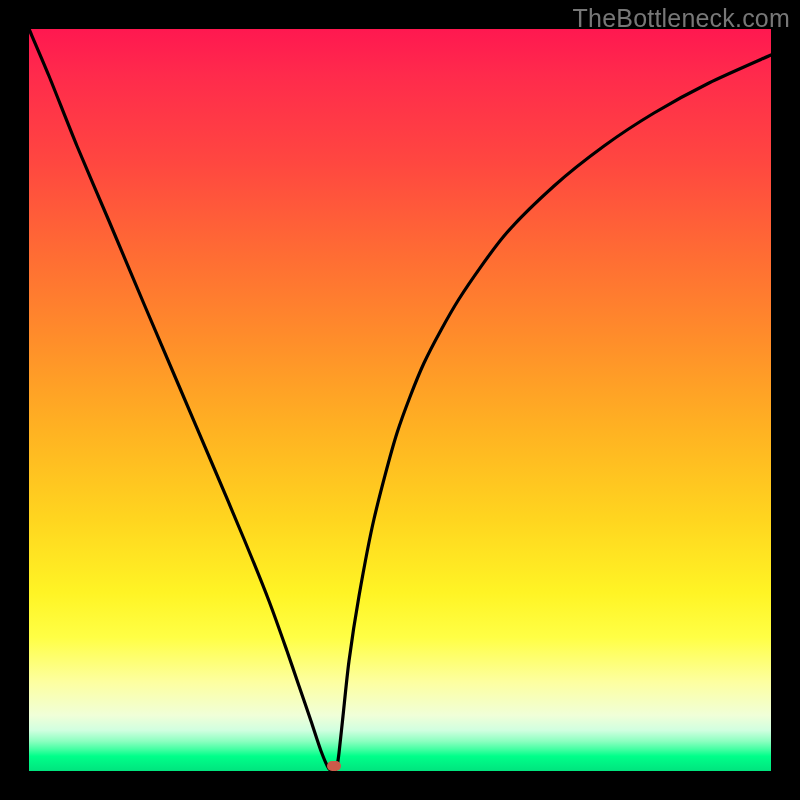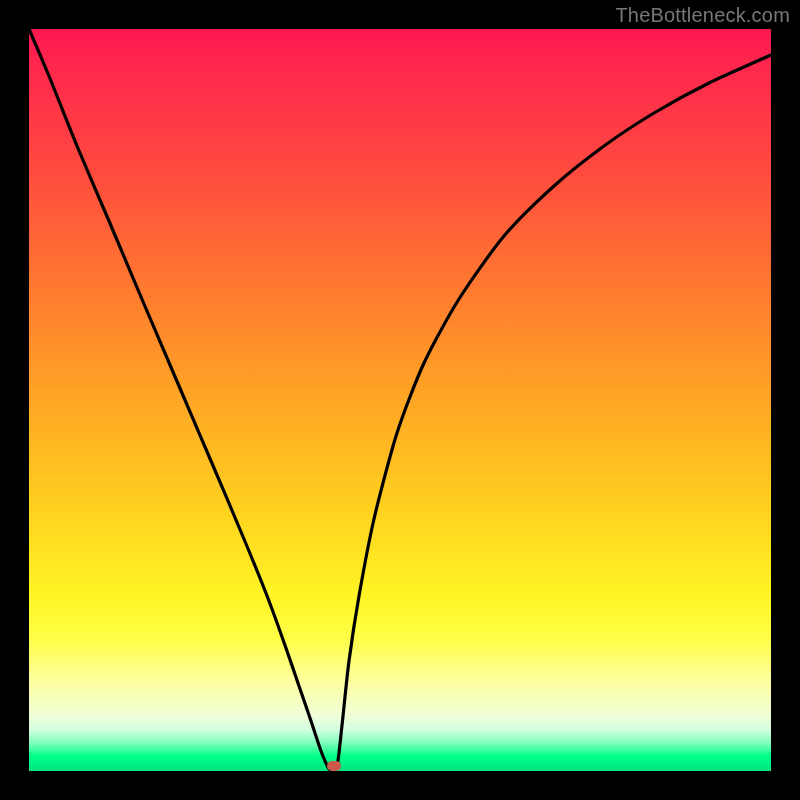--- a/index.html
+++ b/index.html
@@ -34,21 +34,21 @@
       #3cffa0 97.2%,
       #00ff8a 98%,
       #00e47e 100%
     );
   }
   .watermark {
     position: absolute;
     top: 4px;
     right: 10px;
     color: #777;
-    font-size: 20px;
+    font-size: 25px;
     letter-spacing: 0.2px;
     user-select: none;
     margin-left: 23px;
   }
   svg.curve {
     position: absolute;
     left: 0;
     top: 0;
     width: 742px;
     height: 742px;

